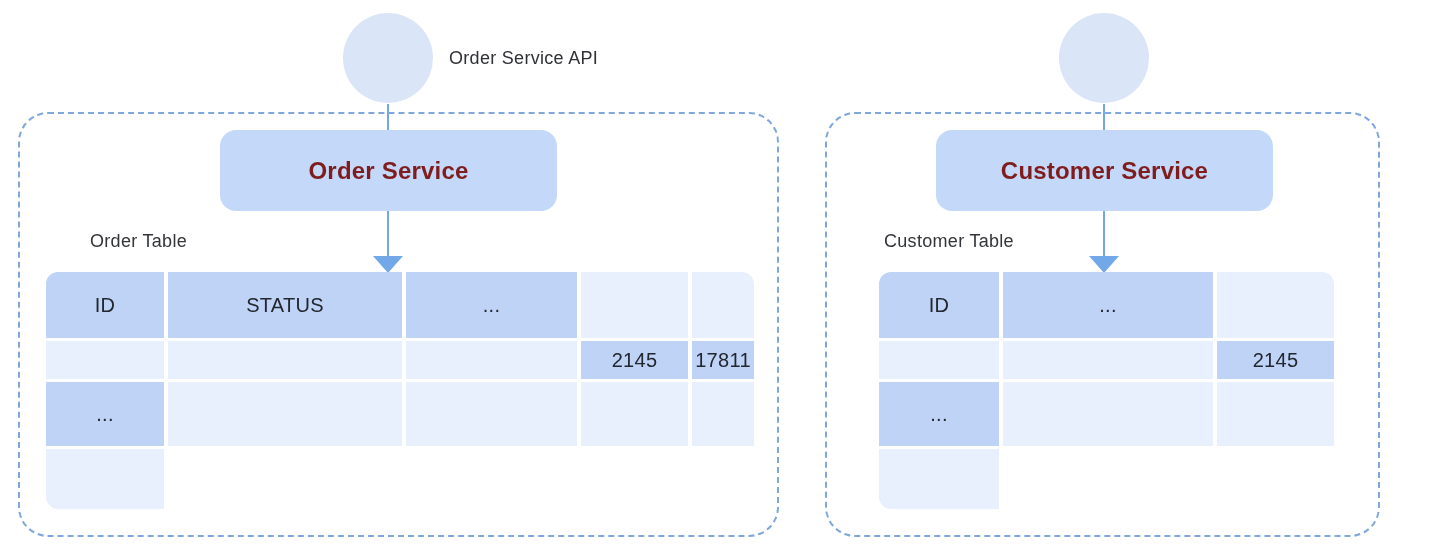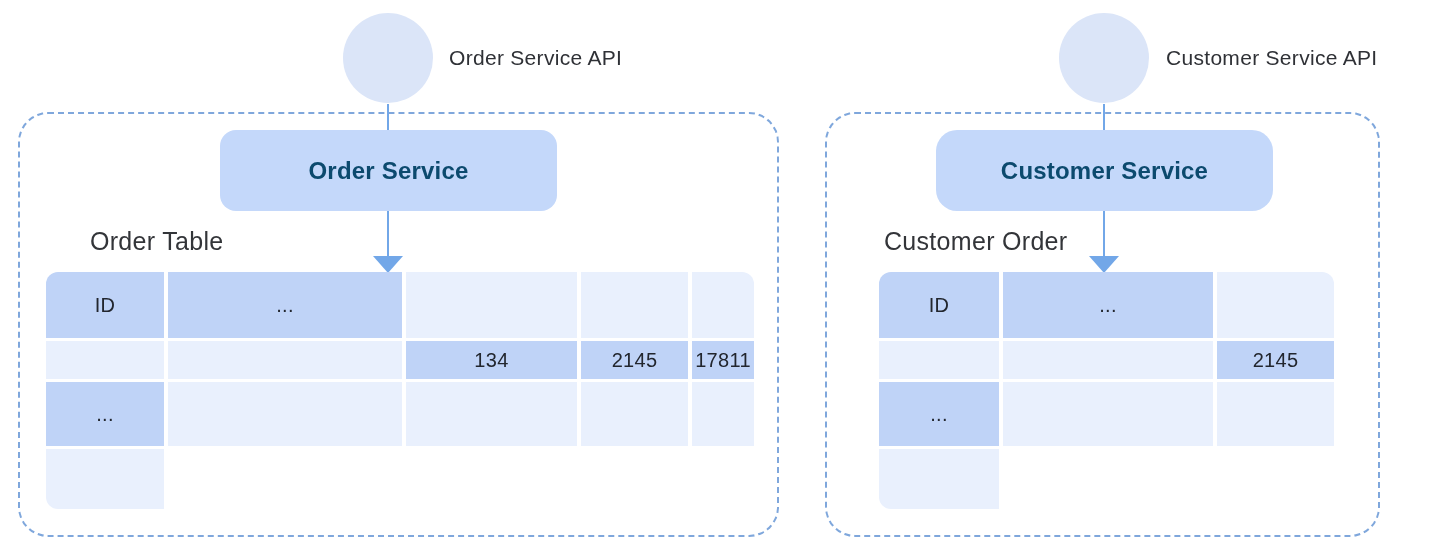--- a/index.html
+++ b/index.html
@@ -17,21 +17,21 @@
   }
   .stage * { position: absolute; box-sizing: border-box; }
 
   .circle {
     width: 90px;
     height: 90px;
     border-radius: 50%;
     background: var(--circle, #dbe5f8);
   }
   .api-label {
-    font-size: 21px;
+    font-size: 18px;
     line-height: 30px;
     color: #2f3136;
     letter-spacing: 0.3px;
     white-space: nowrap;
   }
   .dashed-box {
     border: 2px dashed var(--dashed-border, #7fa7dc);
     border-radius: 30px;
     background: transparent;
   }
@@ -44,32 +44,32 @@
     border-radius: 16px;
     background: var(--service-box, #c4d8fa);
     display: flex;
     align-items: center;
     justify-content: center;
   }
   .service-box span {
     position: static;
     font-size: 24px;
     font-weight: bold;
-    color: #0c4a6e;
+    color: #7f1d1d;
     letter-spacing: 0.2px;
   }
   .arrow-down {
     width: 0;
     height: 0;
     border-left: 15px solid transparent;
     border-right: 15px solid transparent;
     border-top: 17px solid var(--connector, #72a7e8);
   }
   .table-label {
-    font-size: 25px;
+    font-size: 18px;
     line-height: 30px;
     color: #333539;
     letter-spacing: 0.3px;
     white-space: nowrap;
   }
   .db-table {
     display: grid;
     grid-template-rows: 66px 38px 64px 60px;
     column-gap: 4px;
     row-gap: 3px;
@@ -107,52 +107,51 @@
     <span>Order Service</span>
   </div>
 
   <div class="vline" style="left:387px; top:211px; height:46px;"></div>
   <div class="arrow-down" style="left:373px; top:256px;"></div>
 
   <div class="table-label" style="left:90px; top:226px;">Order Table</div>
 
   <div class="db-table t-order" style="left:46px; top:272px;">
       <div class="cell dark">ID</div>
+      <div class="cell dark">STATUS</div>
       <div class="cell dark">...</div>
       <div class="cell light"></div>
       <div class="cell light"></div>
       <div class="cell light"></div>
       <div class="cell light"></div>
       <div class="cell light"></div>
-      <div class="cell dark">134</div>
       <div class="cell dark">2145</div>
       <div class="cell dark">17811</div>
       <div class="cell dark">...</div>
       <div class="cell light"></div>
       <div class="cell light"></div>
       <div class="cell light"></div>
       <div class="cell light"></div>
       <div class="cell light"></div>
     </div>
 
   <div class="circle" style="left:1059px; top:13px;"></div>
-  <div class="api-label" style="left:1166px; top:43px;">Customer Service API</div>
 
   <div class="dashed-box" style="left:825px; top:112px; width:555px; height:425px;"></div>
 
   <div class="vline" style="left:1103px; top:104px; height:28px;"></div>
 
-  <div class="service-box" style="left:936px; top:130px; width:337px;border-radius:21px;">
+  <div class="service-box" style="left:936px; top:130px; width:337px;">
     <span>Customer Service</span>
   </div>
 
   <div class="vline" style="left:1103px; top:211px; height:46px;"></div>
   <div class="arrow-down" style="left:1089px; top:256px;"></div>
 
-  <div class="table-label" style="left:884px; top:226px;">Customer Order</div>
+  <div class="table-label" style="left:884px; top:226px;">Customer Table</div>
 
   <div class="db-table t-customer" style="left:879px; top:272px;">
       <div class="cell dark">ID</div>
       <div class="cell dark">...</div>
       <div class="cell light"></div>
       <div class="cell light"></div>
       <div class="cell light"></div>
       <div class="cell dark">2145</div>
       <div class="cell dark">...</div>
       <div class="cell light"></div>

